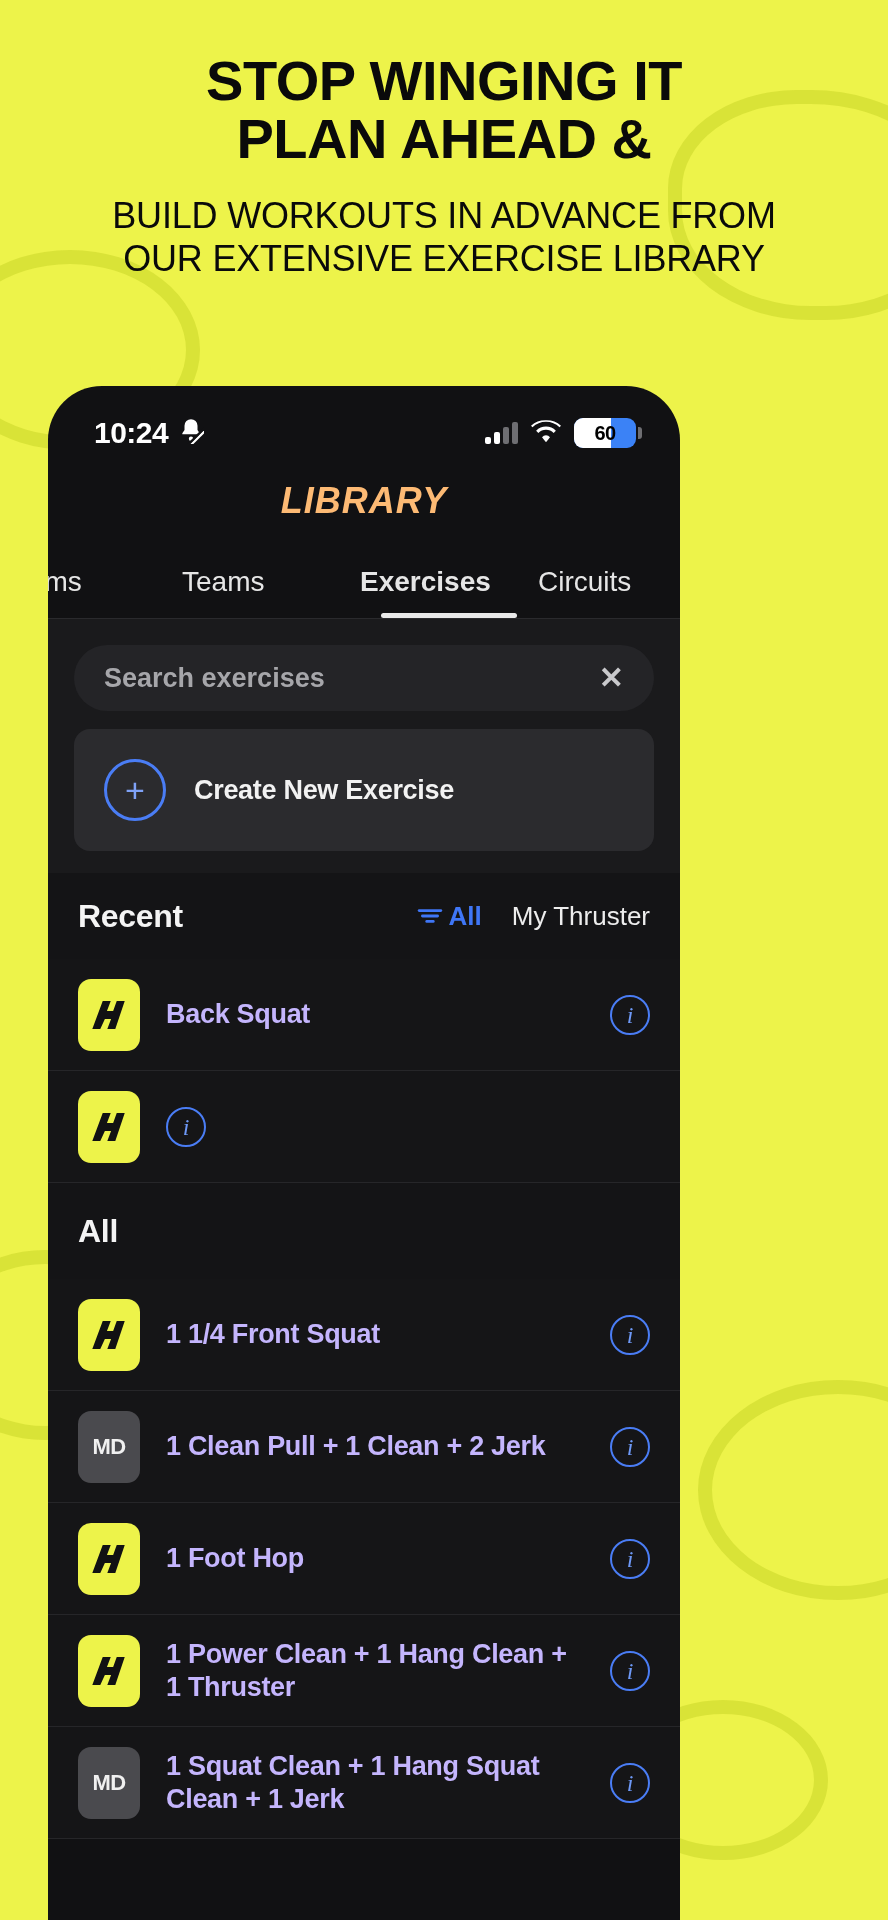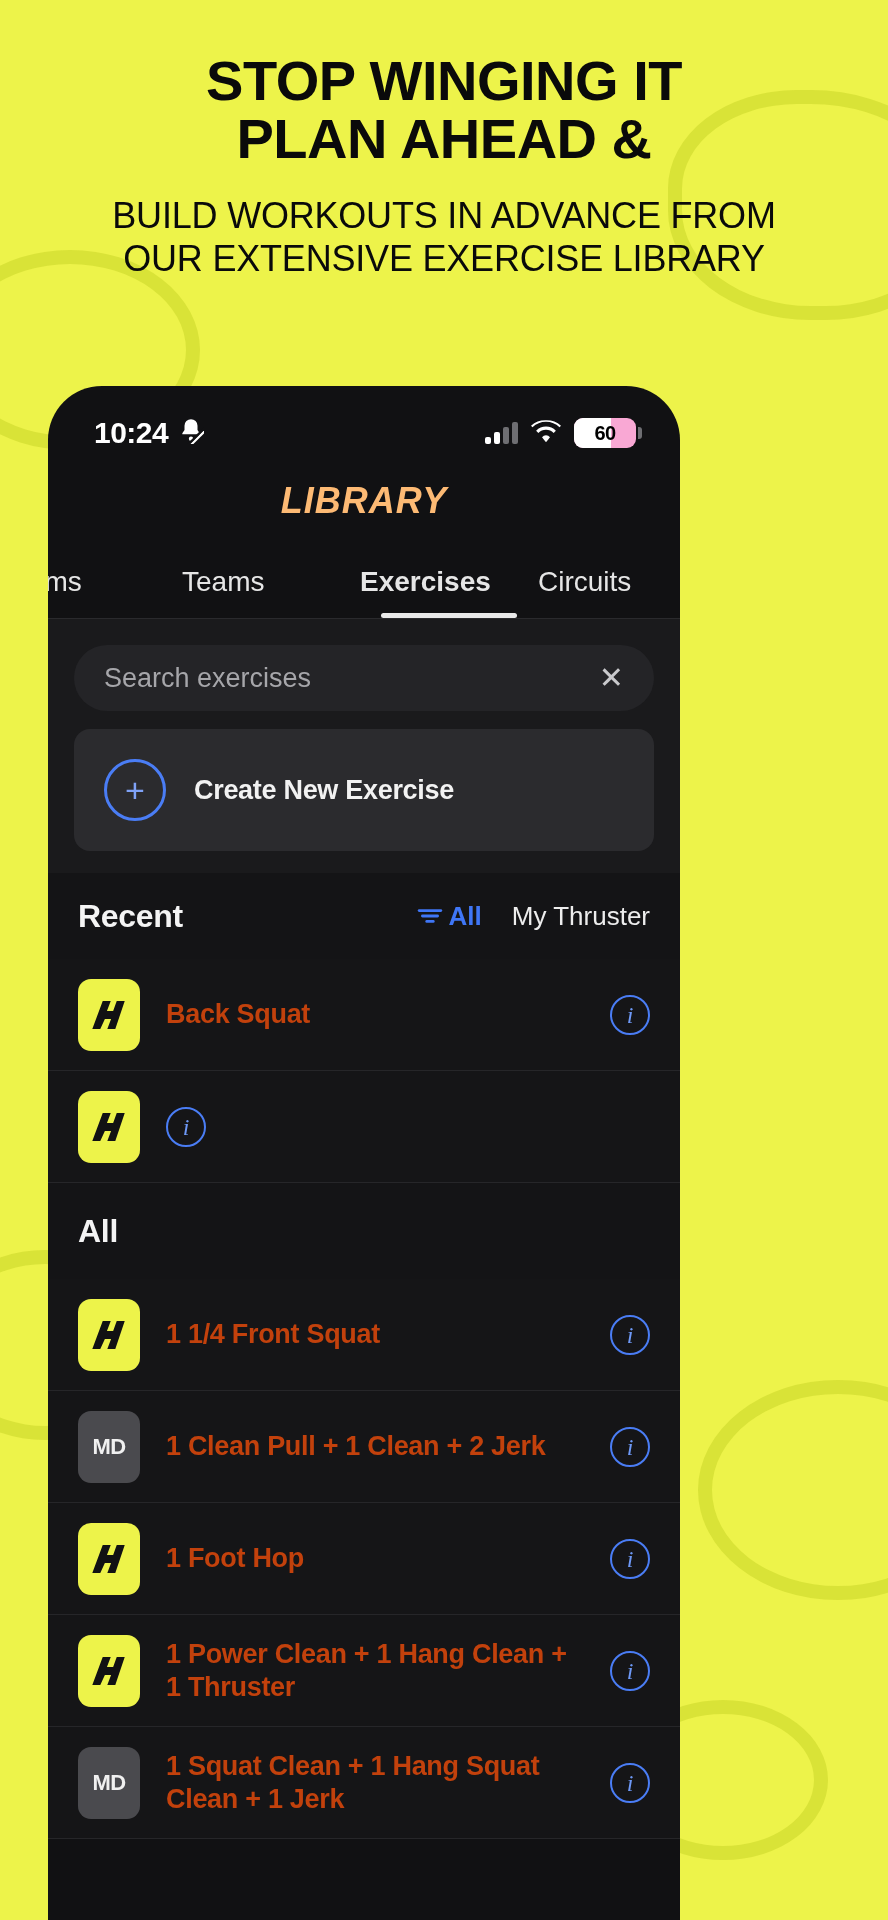--- a/index.html
+++ b/index.html
@@ -83,21 +83,21 @@
 
   .sig{ display:flex; align-items:flex-end; gap:3px; height:22px; }
   .sig i{ display:block; width:6px; background:#fff; border-radius:2px; }
   .sig i:nth-child(1){ height:7px; }
   .sig i:nth-child(2){ height:12px; }
   .sig i:nth-child(3){ height:17px; background:#6E6E72; }
   .sig i:nth-child(4){ height:22px; background:#6E6E72; }
 
   .battery{
     width:62px; height:30px; border-radius:9px;
-    background:#f9a8d4; position:relative;
+    background:#3b82f6; position:relative;
     display:flex; align-items:center;
   }
   .battery .fill{
     position:absolute; left:0; top:0; bottom:0;
     width:60%; background:#fff; border-radius:9px 0 0 9px;
   }
   .battery .lvl{
     position:relative; z-index:2;
     width:100%; text-align:center;
     font-size:20px; font-weight:bold; color:#000;
@@ -140,21 +140,21 @@
   .tab.active:after{
     content:"";
     position:absolute; left:12%; right:12%; bottom:0;
     height:5px; background:#E9E9E9; border-radius:3px;
   }
   .tabs-divider{
     height:1px; background:#2A2A2D;
   }
 
   
-  .search-wrap{ padding:26px 26px 18px; background:#1A1A1C; }
+  .search-wrap{ padding:26px 26px 18px; background:#1A1A1C;font-weight:bold; }
   .search{
     height:66px;
     background:#242427;
     border-radius:33px;
     display:flex; align-items:center;
     padding:0 30px;
   }
   .search .ph{
     flex:1;
     color:#A6A6AA;
@@ -221,21 +221,21 @@
   .row .badge{
     width:62px; height:72px; flex:0 0 62px;
     border-radius:13px;
     display:flex; align-items:center; justify-content:center;
     overflow:hidden;
   }
   .badge.h{ background:#EDF34A; }
   .badge.md{ background:#4A4A4E; color:#F0F0F0; font-size:22px; font-weight:bold; letter-spacing:-0.5px; }
   .badge.h svg{ display:block; }
   .row .name{
-    color:#c2410c; font-size:27px; font-weight:bold;
+    color:#c4b5fd; font-size:27px; font-weight:bold;
     line-height:1.22; letter-spacing:-0.3px;
     flex:1;
     padding-right:16px;
   }
   .info{
     width:40px; height:40px; flex:0 0 40px;
     border-radius:50%;
     border:2px solid #4A7DF5;
     display:flex; align-items:center; justify-content:center;
     color:#6E99F7; font-size:24px; font-style:italic;

